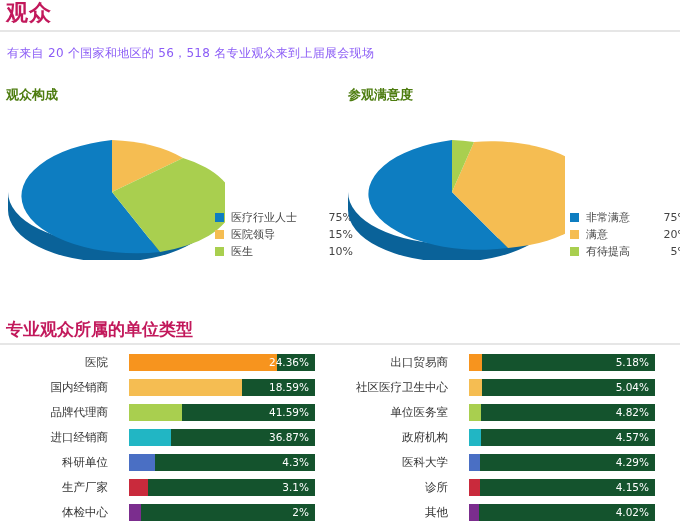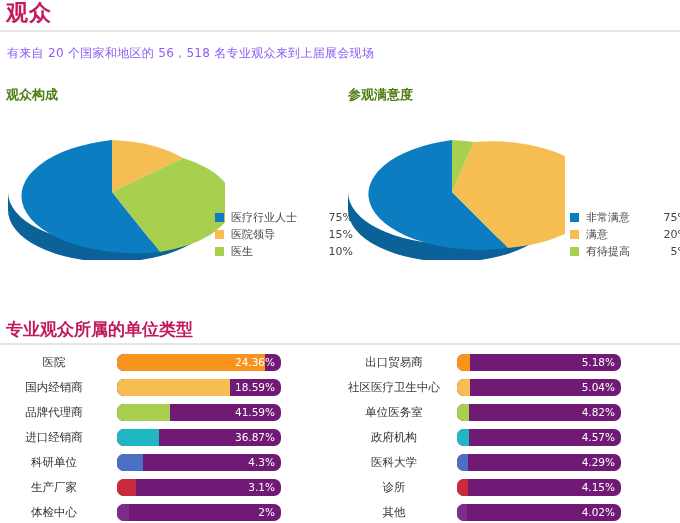--- a/index.html
+++ b/index.html
@@ -51,27 +51,26 @@
   .bars-rule{
     position:absolute;left:0;top:343px;width:680px;height:2px;background:#e6e6e6;
   }
   .bar-col{position:absolute;top:350px;}
   .bar-col.left{left:0px;}
   .bar-col.right{left:340px;}
   .bar-row{
     display:flex;align-items:center;height:25px;
   }
   .bar-name{
-    width:108px;text-align:center;padding-right:9px;
+    width:108px;text-align:right;padding-right:21px;
     font-size:11.5px;color:#333;flex:0 0 auto;
   }
   .bar-track{
-    position:relative;height:17px;width:164px;background:#701a75;flex:0 0 auto;
+    position:relative;height:17px;width:186px;background:#14532d;flex:0 0 auto;
     overflow:hidden;
-    border-radius:7px;
   }
   .bar-fill{position:absolute;left:0;top:0;height:17px;}
   .bar-pct{
     position:absolute;right:6px;top:0;height:17px;line-height:17px;
     font-size:10.5px;color:#ffffff;
   }
 </style>
 </head>
 <body>
 

